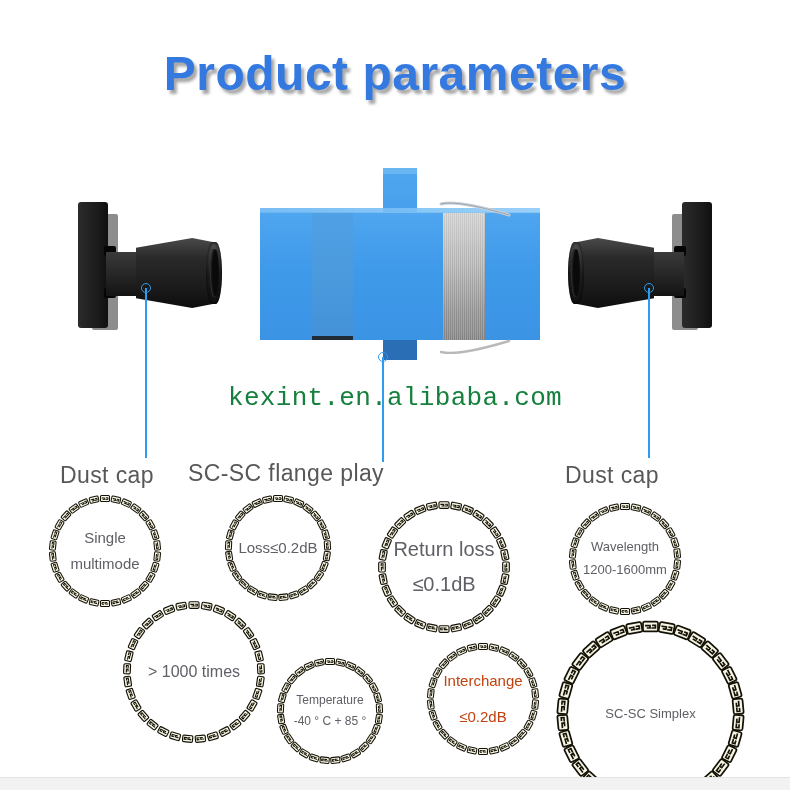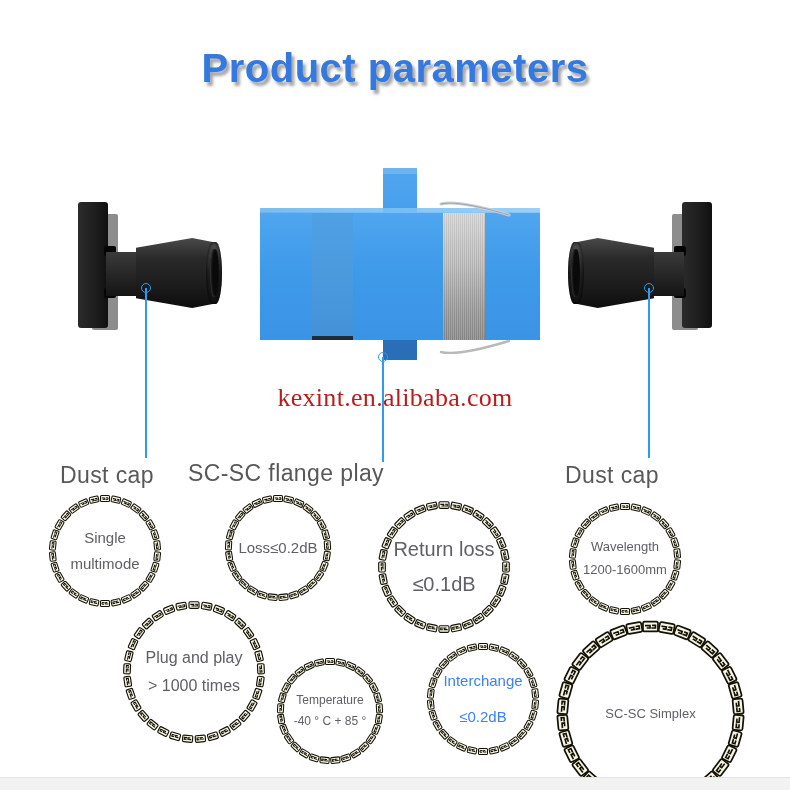--- a/index.html
+++ b/index.html
@@ -9,30 +9,30 @@
     font-family:"Liberation Sans", sans-serif;
     overflow:hidden;
     position:relative;
   }
   #stage{position:absolute;left:0;top:0;width:790px;height:790px;overflow:hidden;background:#fff;}
 
   
   #title{
     position:absolute;left:0;top:46px;width:790px;
     text-align:center;
-    font-size:40px;font-weight:bold;letter-spacing:.5px;
+    font-size:48px;font-weight:bold;letter-spacing:.5px;
     color:#3479e0;
     text-shadow:3px 4px 3px rgba(120,120,120,.65);
   }
 
   
   #watermark{
     position:absolute;left:0;top:383px;width:790px;text-align:center;
-    font-size:26px;color:#b91c1c;letter-spacing:.3px;
-    font-family:Liberation Serif, serif;
+    font-size:26px;color:#15803d;letter-spacing:.3px;
+    font-family:Liberation Mono, monospace;
   }
 
   
   .prod{position:absolute;}
 
   
   .cap{position:absolute;width:150px;height:140px;}
   .cap .shadowplate{
     position:absolute;width:26px;height:116px;background:#8d8d8d;
     top:14px;border-radius:2px;
@@ -867,21 +867,20 @@
           <g transform="translate(49.10,11.80) rotate(338.18)">
             <rect x="-5.00" y="-3.30" width="10" height="6.6000000000000005" rx="1.20" fill="#f7f5e4" stroke="#141206" stroke-width="1.15"></rect>
             <path d="M -3.1 -0.6 L -0.3 -0.6 L -0.3 1 L -2 1 M 1.1 1 L 3.3 1 L 3.3 -0.8 L 1.6 -0.8" fill="none" stroke="#141206" stroke-width="1.10" stroke-linecap="square"></path>
           </g>
           <g transform="translate(61.32,8.21) rotate(349.09)">
             <rect x="-5.00" y="-3.30" width="10" height="6.6000000000000005" rx="1.20" fill="#f7f5e4" stroke="#141206" stroke-width="1.15"></rect>
             <path d="M -3.1 -0.6 L -0.3 -0.6 L -0.3 1 L -2 1 M 1.1 1 L 3.3 1 L 3.3 -0.8 L 1.6 -0.8" fill="none" stroke="#141206" stroke-width="1.10" stroke-linecap="square"></path>
           </g>
         </svg>
         <div class="btext" style="font-size: 16px; color: rgb(95, 96, 102);">
-          <span>Plug and play</span>
           <span>&gt; 1000 times</span>
         </div>
       </div>
       <div class="bubble" style="left: 274px; top: 655px; width: 112px; height: 112px;">
         <svg class="ring" width="112" height="112" viewBox="0 0 112 112">
           <g transform="translate(56.00,6.50) rotate(0.00)">
             <rect x="-4.50" y="-2.97" width="9" height="5.94" rx="1.08" fill="#f7f5e4" stroke="#141206" stroke-width="1.04"></rect>
             <path d="M -2.79 -0.54 L -0.27 -0.54 L -0.27 0.9 L -1.8 0.9 M 0.9900000000000001 0.9 L 2.9699999999999998 0.9 L 2.9699999999999998 -0.7200000000000001 L 1.4400000000000002 -0.7200000000000001" fill="none" stroke="#141206" stroke-width="0.99" stroke-linecap="square"></path>
           </g>
           <g transform="translate(66.64,7.66) rotate(12.41)">
@@ -1118,21 +1117,21 @@
           </g>
           <g transform="translate(37.65,11.04) rotate(336.00)">
             <rect x="-4.50" y="-2.97" width="9" height="5.94" rx="1.08" fill="#f7f5e4" stroke="#141206" stroke-width="1.04"></rect>
             <path d="M -2.79 -0.54 L -0.27 -0.54 L -0.27 0.9 L -1.8 0.9 M 0.9900000000000001 0.9 L 2.9699999999999998 0.9 L 2.9699999999999998 -0.7200000000000001 L 1.4400000000000002 -0.7200000000000001" fill="none" stroke="#141206" stroke-width="0.99" stroke-linecap="square"></path>
           </g>
           <g transform="translate(48.08,7.65) rotate(348.00)">
             <rect x="-4.50" y="-2.97" width="9" height="5.94" rx="1.08" fill="#f7f5e4" stroke="#141206" stroke-width="1.04"></rect>
             <path d="M -2.79 -0.54 L -0.27 -0.54 L -0.27 0.9 L -1.8 0.9 M 0.9900000000000001 0.9 L 2.9699999999999998 0.9 L 2.9699999999999998 -0.7200000000000001 L 1.4400000000000002 -0.7200000000000001" fill="none" stroke="#141206" stroke-width="0.99" stroke-linecap="square"></path>
           </g>
         </svg>
-        <div class="btext" style="font-size: 15px; color: #3b82f6; gap: 9px;">
+        <div class="btext" style="font-size: 15px; color: #c2410c; gap: 9px;">
           <span>Interchange</span>
           <span>≤0.2dB</span>
         </div>
       </div>
       <div class="bubble" style="left: 553px; top: 617px; width: 195px; height: 195px;">
         <svg class="ring" width="195" height="195" viewBox="0 0 195 195">
           <g transform="translate(97.50,9.50) rotate(0.00)">
             <rect x="-7.50" y="-4.95" width="15" height="9.9" rx="1.80" fill="#f7f5e4" stroke="#141206" stroke-width="1.73"></rect>
             <path d="M -4.65 -0.8999999999999999 L -0.44999999999999996 -0.8999999999999999 L -0.44999999999999996 1.5 L -3 1.5 M 1.6500000000000001 1.5 L 4.949999999999999 1.5 L 4.949999999999999 -1.2000000000000002 L 2.4000000000000004 -1.2000000000000002" fill="none" stroke="#141206" stroke-width="1.65" stroke-linecap="square"></path>
           </g>

